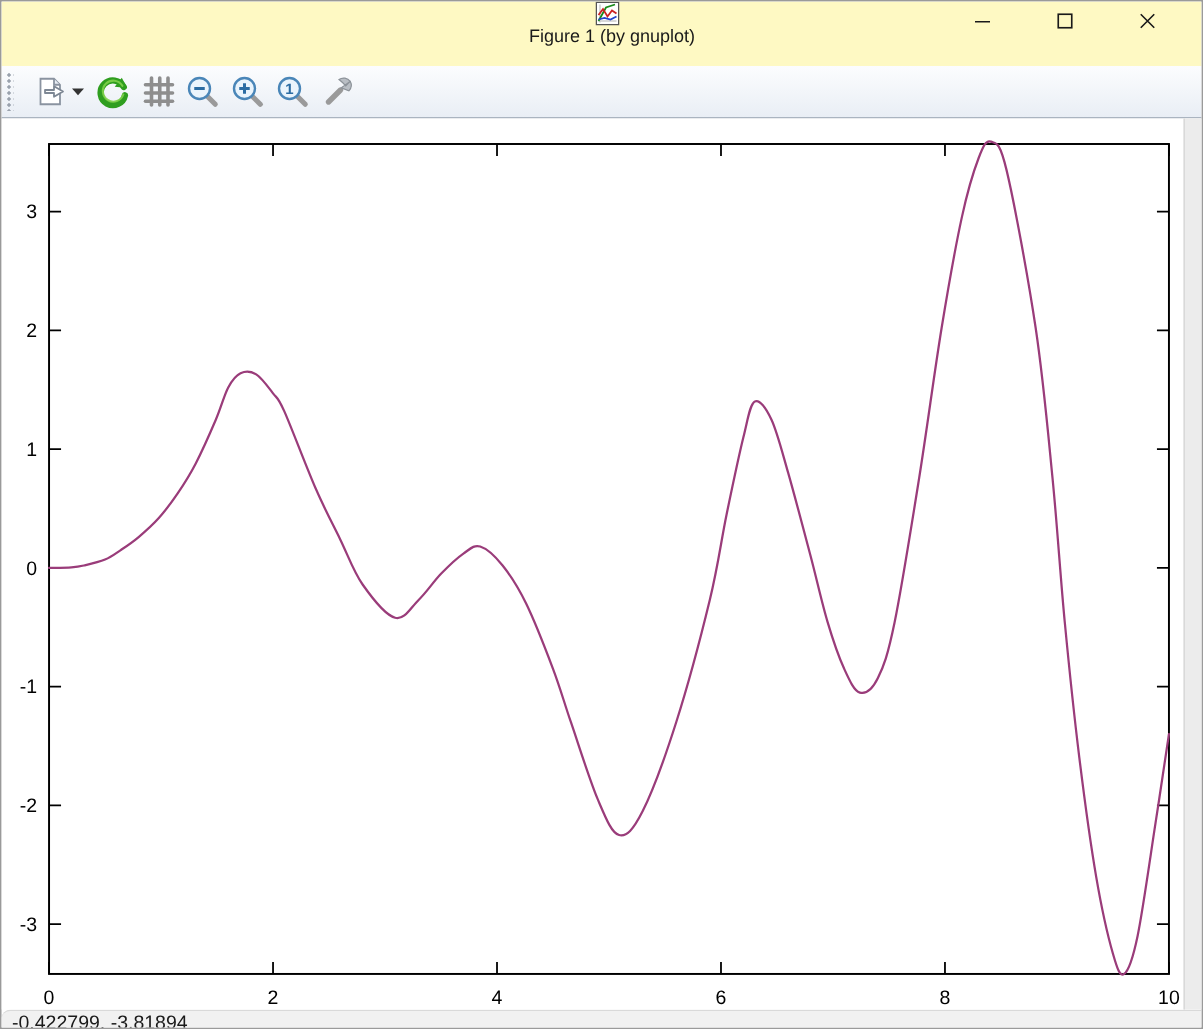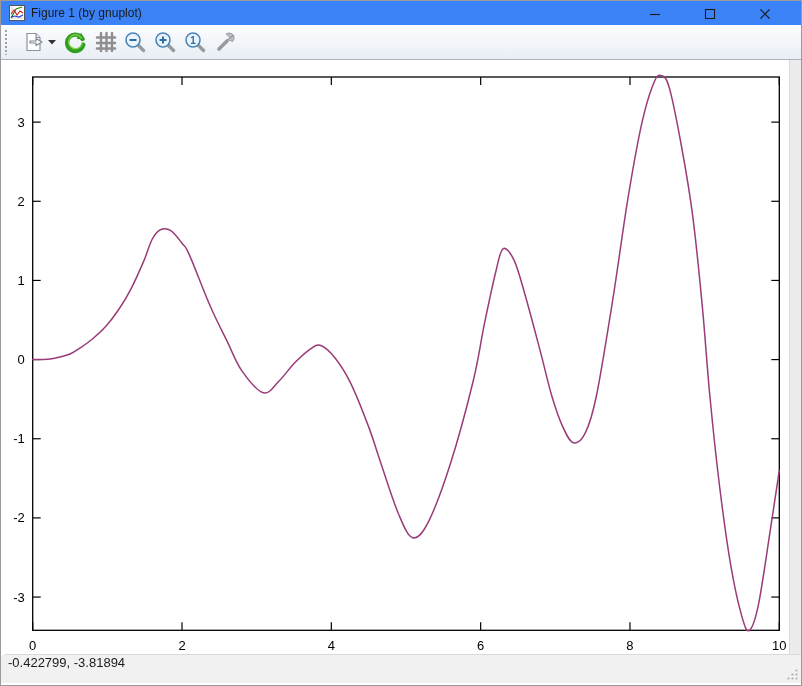--- a/index.html
+++ b/index.html
@@ -6,23 +6,23 @@
   *{box-sizing:border-box;}
   .window{
     width:802px;height:686px;
     border:1px solid #9a9a9a;
     background:#fff;
     font-family:"Liberation Sans",sans-serif;
     position:relative;overflow:hidden;
   }
   
   .titlebar{
-    height:24px;background:#3b82f6;
+    height:43px;background:#fef9c3;
     display:flex;align-items:center;
-    padding-left:8px;position:relative;
+    padding-left:8px;position:relative;flex-direction:column;
   }
   .app-icon{width:16px;height:16px;flex:0 0 16px;}
   .title-text{margin-left:6px;font-size:12px;color:#1a1a1a;}
   .win-controls{position:absolute;right:14px;top:0;height:26px;display:flex;gap:11px;}
   .win-btn{width:44px;height:26px;display:flex;align-items:center;justify-content:center;}
   
   .toolbar{
     height:35px;
     background:linear-gradient(#fcfdfe,#e9eef5);
     border-bottom:1px solid #aab4c0;

